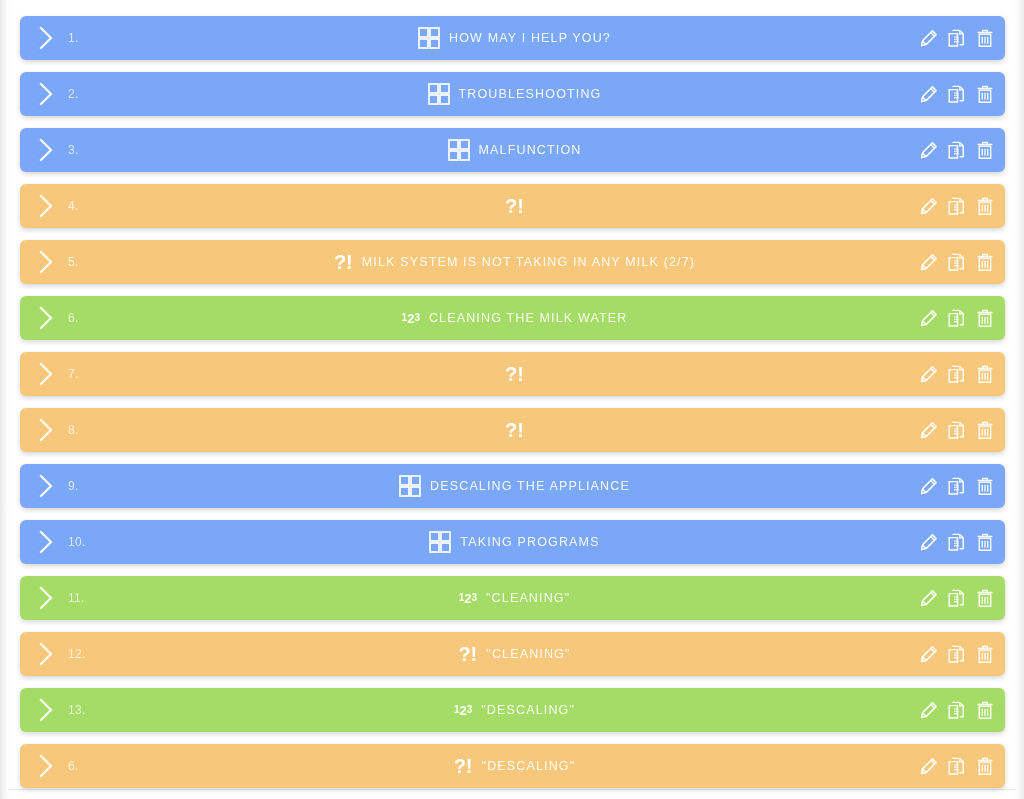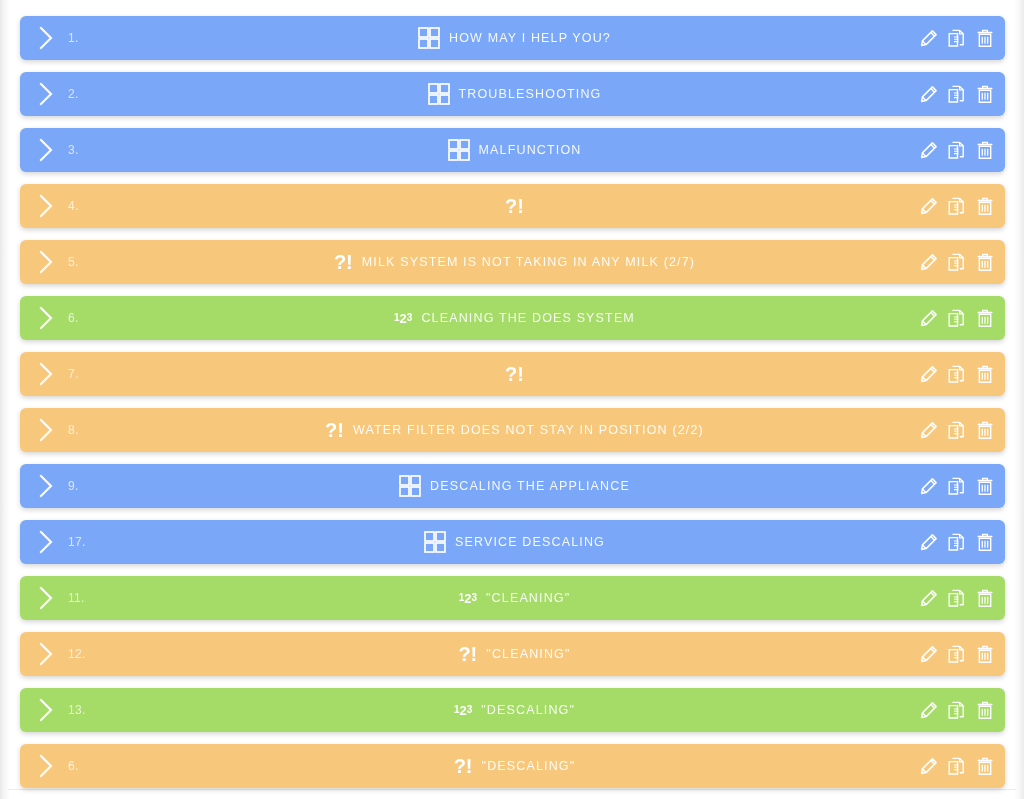--- a/index.html
+++ b/index.html
@@ -390,21 +390,21 @@
         </svg>
       </div>
       <div class="row-index">6.</div>
       <div class="center">
         <div class="center-inner">
           <span class="type-icon steps">
             <span class="s1">1</span>
             <span class="s2">2</span>
             <span class="s3">3</span>
           </span>
-          <span class="row-title">CLEANING THE DOES SYSTEM</span>
+          <span class="row-title">CLEANING THE MILK WATER</span>
         </div>
       </div>
       <div class="actions">
         <span class="action">
           <svg width="18" height="18" viewBox="0 0 18 18" fill="none">
             <path d="M12.4 1.9 L16.1 5.6 L6.1 15.6 L1.6 16.4 L2.4 11.9 Z" stroke="#ffffff" stroke-width="1.5" stroke-linejoin="round" fill="none"></path>
             <path d="M10.8 3.5 L14.5 7.2" stroke="#ffffff" stroke-width="1.4"></path>
             <path d="M2.4 11.9 L6.1 15.6" stroke="#ffffff" stroke-width="1.4"></path>
             <path d="M1.6 16.4 L3.4 15.0 L3.0 14.6 Z" fill="#ffffff"></path>
           </svg>
@@ -469,21 +469,20 @@
     <div class="row orange">
       <div class="chevron">
         <svg width="20" height="26" viewBox="0 0 20 26" fill="none">
           <path d="M5 3 L15 13 L5 23" stroke="#ffffff" stroke-width="2.2" stroke-linecap="square" stroke-linejoin="miter" fill="none" opacity="0.95"></path>
         </svg>
       </div>
       <div class="row-index">8.</div>
       <div class="center">
         <div class="center-inner">
           <span class="type-icon qmark">?!</span>
-          <span class="row-title">WATER FILTER DOES NOT STAY IN POSITION (2/2)</span>
         </div>
       </div>
       <div class="actions">
         <span class="action">
           <svg width="18" height="18" viewBox="0 0 18 18" fill="none">
             <path d="M12.4 1.9 L16.1 5.6 L6.1 15.6 L1.6 16.4 L2.4 11.9 Z" stroke="#ffffff" stroke-width="1.5" stroke-linejoin="round" fill="none"></path>
             <path d="M10.8 3.5 L14.5 7.2" stroke="#ffffff" stroke-width="1.4"></path>
             <path d="M2.4 11.9 L6.1 15.6" stroke="#ffffff" stroke-width="1.4"></path>
             <path d="M1.6 16.4 L3.4 15.0 L3.0 14.6 Z" fill="#ffffff"></path>
           </svg>
@@ -552,32 +551,32 @@
           </svg>
         </span>
       </div>
     </div>
     <div class="row blue">
       <div class="chevron">
         <svg width="20" height="26" viewBox="0 0 20 26" fill="none">
           <path d="M5 3 L15 13 L5 23" stroke="#ffffff" stroke-width="2.2" stroke-linecap="square" stroke-linejoin="miter" fill="none" opacity="0.95"></path>
         </svg>
       </div>
-      <div class="row-index">17.</div>
+      <div class="row-index">10.</div>
       <div class="center">
         <div class="center-inner">
           <span class="type-icon grid">
             <svg width="22" height="22" viewBox="0 0 22 22" fill="none">
               <rect x="1" y="1" width="9" height="9" stroke="#ffffff" stroke-width="1.7" fill="none"></rect>
               <rect x="12" y="1" width="9" height="9" stroke="#ffffff" stroke-width="1.7" fill="none"></rect>
               <rect x="1" y="12" width="9" height="9" stroke="#ffffff" stroke-width="1.7" fill="none"></rect>
               <rect x="12" y="12" width="9" height="9" stroke="#ffffff" stroke-width="1.7" fill="none"></rect>
             </svg>
           </span>
-          <span class="row-title">SERVICE DESCALING</span>
+          <span class="row-title">TAKING PROGRAMS</span>
         </div>
       </div>
       <div class="actions">
         <span class="action">
           <svg width="18" height="18" viewBox="0 0 18 18" fill="none">
             <path d="M12.4 1.9 L16.1 5.6 L6.1 15.6 L1.6 16.4 L2.4 11.9 Z" stroke="#ffffff" stroke-width="1.5" stroke-linejoin="round" fill="none"></path>
             <path d="M10.8 3.5 L14.5 7.2" stroke="#ffffff" stroke-width="1.4"></path>
             <path d="M2.4 11.9 L6.1 15.6" stroke="#ffffff" stroke-width="1.4"></path>
             <path d="M1.6 16.4 L3.4 15.0 L3.0 14.6 Z" fill="#ffffff"></path>
           </svg>

